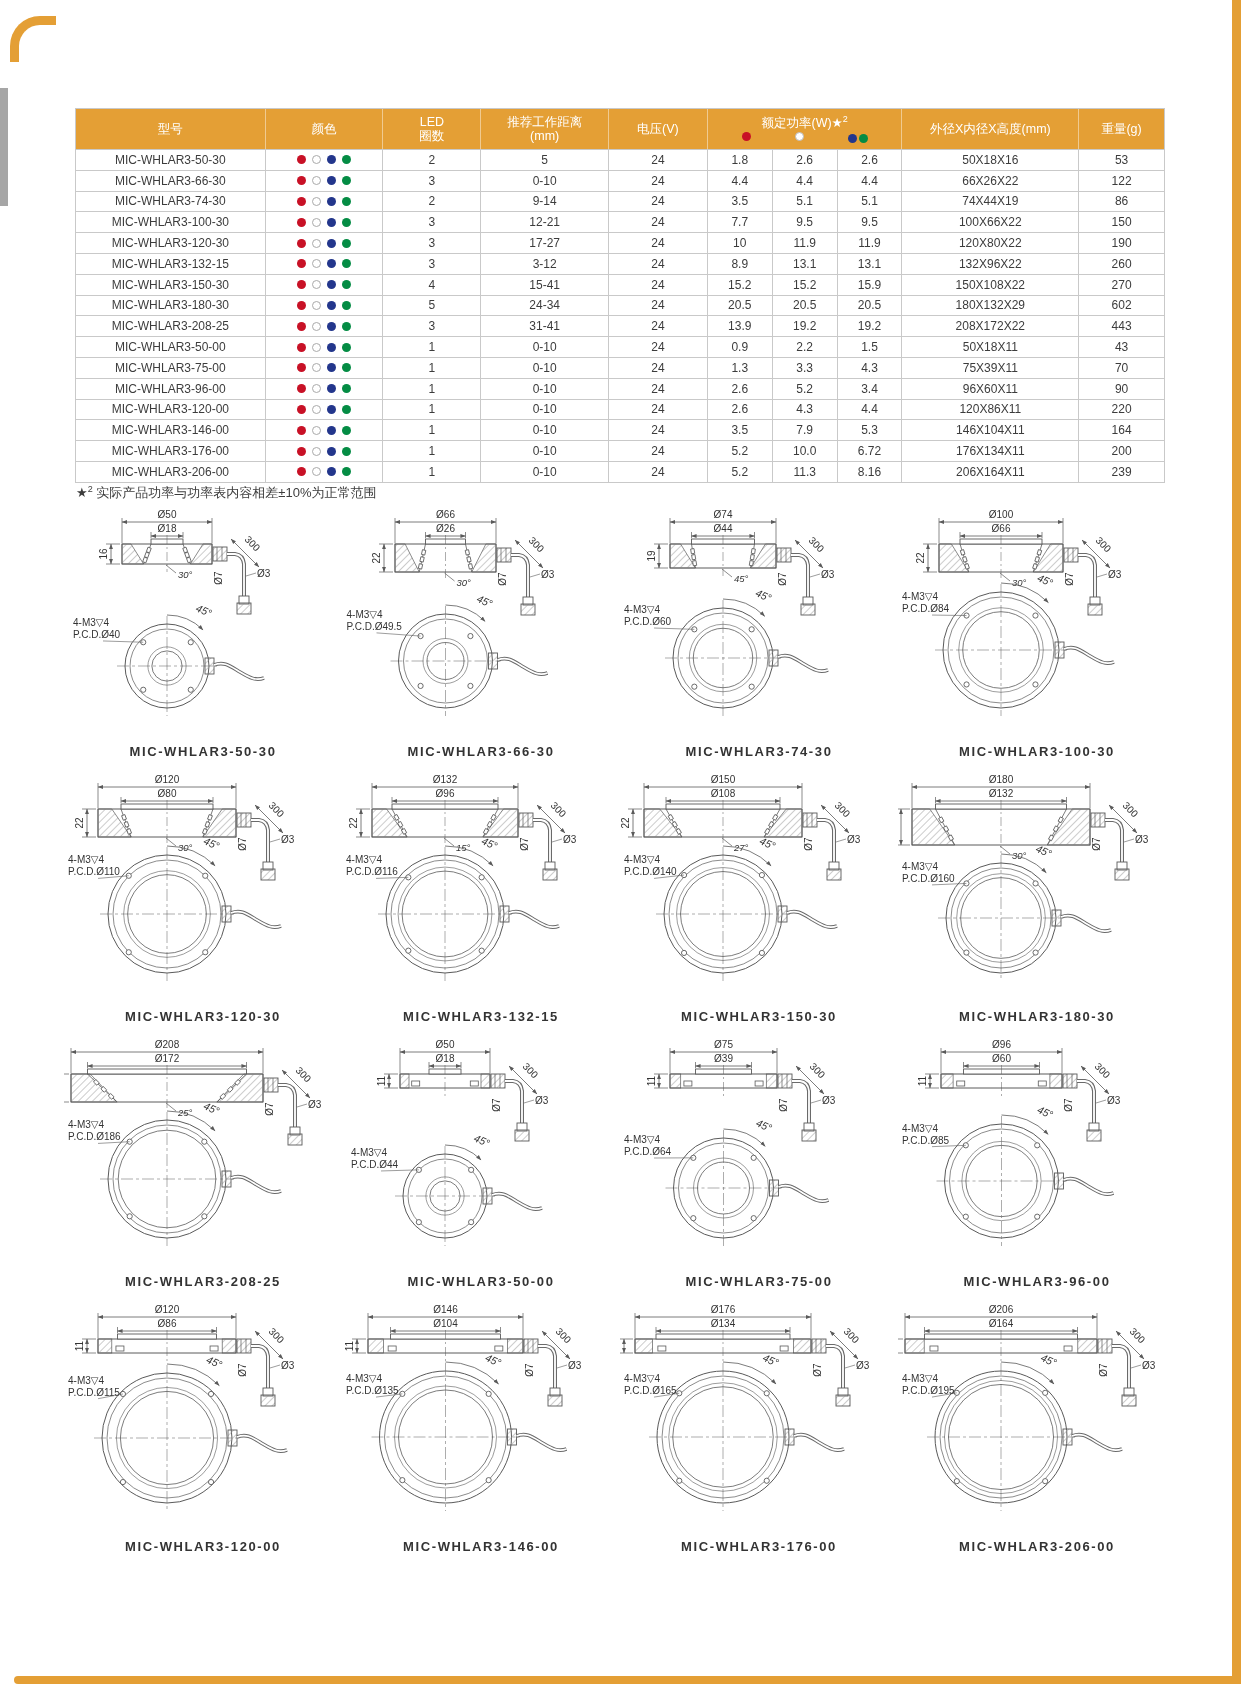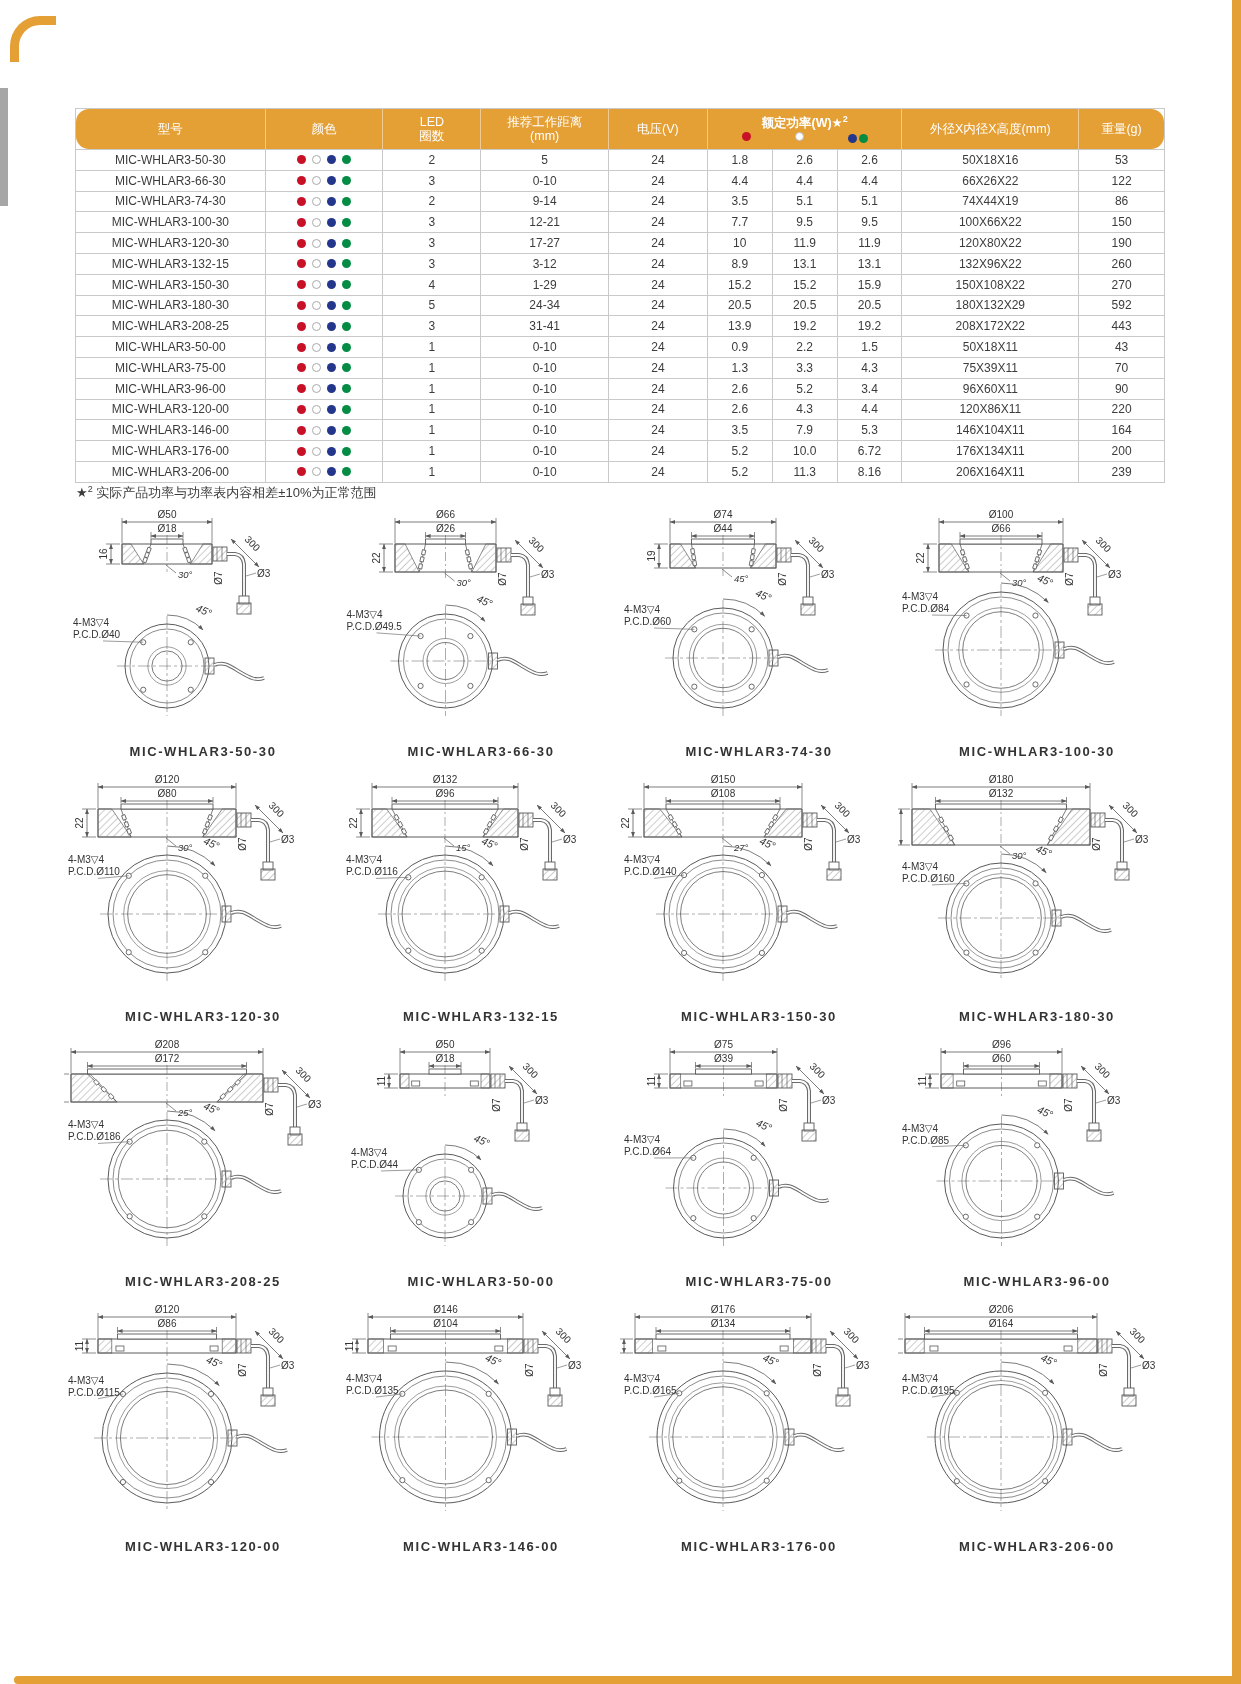--- a/index.html
+++ b/index.html
@@ -11,30 +11,30 @@
   *{box-sizing:border-box;}
   
   .corner-tl{position:absolute;left:10px;top:16px;width:46px;height:46px;
     border-top:9px solid #e49f35;border-left:9px solid #e49f35;border-radius:30px 0 0 0;}
   .edge-right{position:absolute;right:0;top:0;width:9px;height:1684px;background:#e49f35;}
   .edge-bottom{position:absolute;left:14px;bottom:0;height:8px;width:1227px;background:#e49f35;border-radius:6px 0 0 6px;}
   .tab-left{position:absolute;left:0;top:88px;width:8px;height:118px;background:#a6a6a6;}
 
   
   .spec-table{position:absolute;left:75px;top:108px;width:1090px;border:1px solid #c9c9c9;}
-  .thead{display:flex;background:#e49f35;color:#ffffff;height:40px;font-size:12.5px;border-radius:13px;}
+  .thead{display:flex;background:#e49f35;color:#ffffff;height:40px;font-size:12.5px;}
   .th{display:flex;flex-direction:column;align-items:center;justify-content:center;
       border-right:1px solid rgba(255,255,255,.45);line-height:14px;text-align:center;}
   .th:last-child{border-right:none;}
   .trow{display:flex;height:20.8px;font-size:12px;background:#fff;border-top:1px solid #c9c9c9;}
   .td{display:flex;align-items:center;justify-content:center;border-right:1px solid #c9c9c9;
       white-space:nowrap;}
   .td:last-child{border-right:none;}
   .c1{width:190px;} .c2{width:118px;} .c3{width:98px;} .c4{width:128px;} .c5{width:99px;}
-  .c6{width:195px;font-weight:bold;} .c6a{width:65px;} .c7{width:177px;} .c8{width:85px;}
+  .c6{width:195px;} .c6a{width:65px;} .c7{width:177px;} .c8{width:85px;}
   .dot{display:inline-block;width:9px;height:9px;border-radius:50%;margin:0 3px;}
   .dots-hdr{display:flex;justify-content:space-around;width:170px;margin-top:2px;}
   .power-lbl sup{font-size:9px;}
   
   .footnote{position:absolute;left:76px;top:484px;font-size:13px;color:#3c3c3c;}
   .footnote sup{font-size:9px;}
 
   
   .drawings{position:absolute;left:64px;top:500px;width:1120px;
     display:grid;grid-template-columns:repeat(4,278px);grid-auto-rows:265px;}
@@ -193,21 +193,21 @@
       </div>
       <div class="trow">
         <div class="td c1">MIC-WHLAR3-150-30</div>
         <div class="td c2">
           <span class="dot" style="background:#c81126;"></span>
           <span class="dot" style="background:#ffffff;border:1px solid #aaa;"></span>
           <span class="dot" style="background:#23368c;"></span>
           <span class="dot" style="background:#048c44;"></span>
         </div>
         <div class="td c3">4</div>
-        <div class="td c4">1-29</div>
+        <div class="td c4">15-41</div>
         <div class="td c5">24</div>
         <div class="td c6a">15.2</div>
         <div class="td c6a">15.2</div>
         <div class="td c6a">15.9</div>
         <div class="td c7">150X108X22</div>
         <div class="td c8">270</div>
       </div>
       <div class="trow">
         <div class="td c1">MIC-WHLAR3-180-30</div>
         <div class="td c2">
@@ -216,21 +216,21 @@
           <span class="dot" style="background:#23368c;"></span>
           <span class="dot" style="background:#048c44;"></span>
         </div>
         <div class="td c3">5</div>
         <div class="td c4">24-34</div>
         <div class="td c5">24</div>
         <div class="td c6a">20.5</div>
         <div class="td c6a">20.5</div>
         <div class="td c6a">20.5</div>
         <div class="td c7">180X132X29</div>
-        <div class="td c8">592</div>
+        <div class="td c8">602</div>
       </div>
       <div class="trow">
         <div class="td c1">MIC-WHLAR3-208-25</div>
         <div class="td c2">
           <span class="dot" style="background:#c81126;"></span>
           <span class="dot" style="background:#ffffff;border:1px solid #aaa;"></span>
           <span class="dot" style="background:#23368c;"></span>
           <span class="dot" style="background:#048c44;"></span>
         </div>
         <div class="td c3">3</div>

